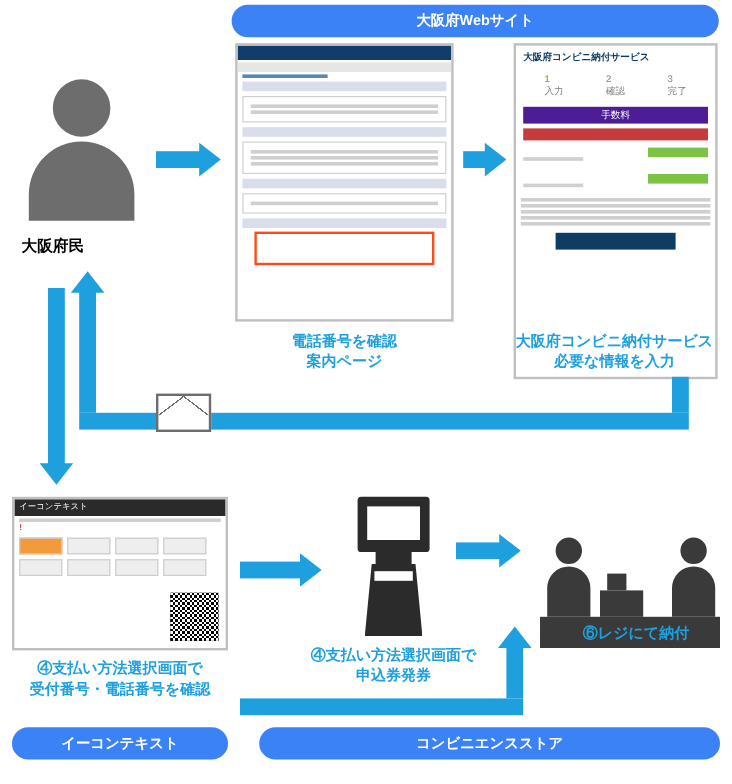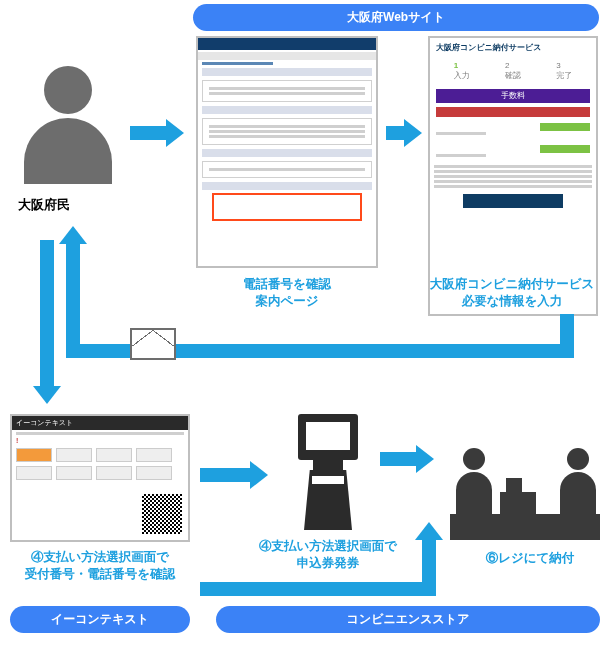--- a/index.html
+++ b/index.html
@@ -298,18 +298,18 @@
         <div class="mini-head"></div>
         <div class="mini-body"></div>
       </div>
     <div class="till"></div>
     <div class="cust">
         <div class="mini-head"></div>
         <div class="mini-body"></div>
       </div>
     <div class="counter"></div>
   </div>
-  <div class="cap" style="left:460px; top:550px; width:140px;">⑥レジにて納付</div>
+  <div class="cap" style="left:460px; top:520px; width:140px;">⑥レジにて納付</div>
 
   <div class="pill" style="left:10px; top:606px; width:180px;">イーコンテキスト</div>
   <div class="pill" style="left:216px; top:606px; width:384px;">コンビニエンスストア</div>
 
 </div>
 
 </body></html>

